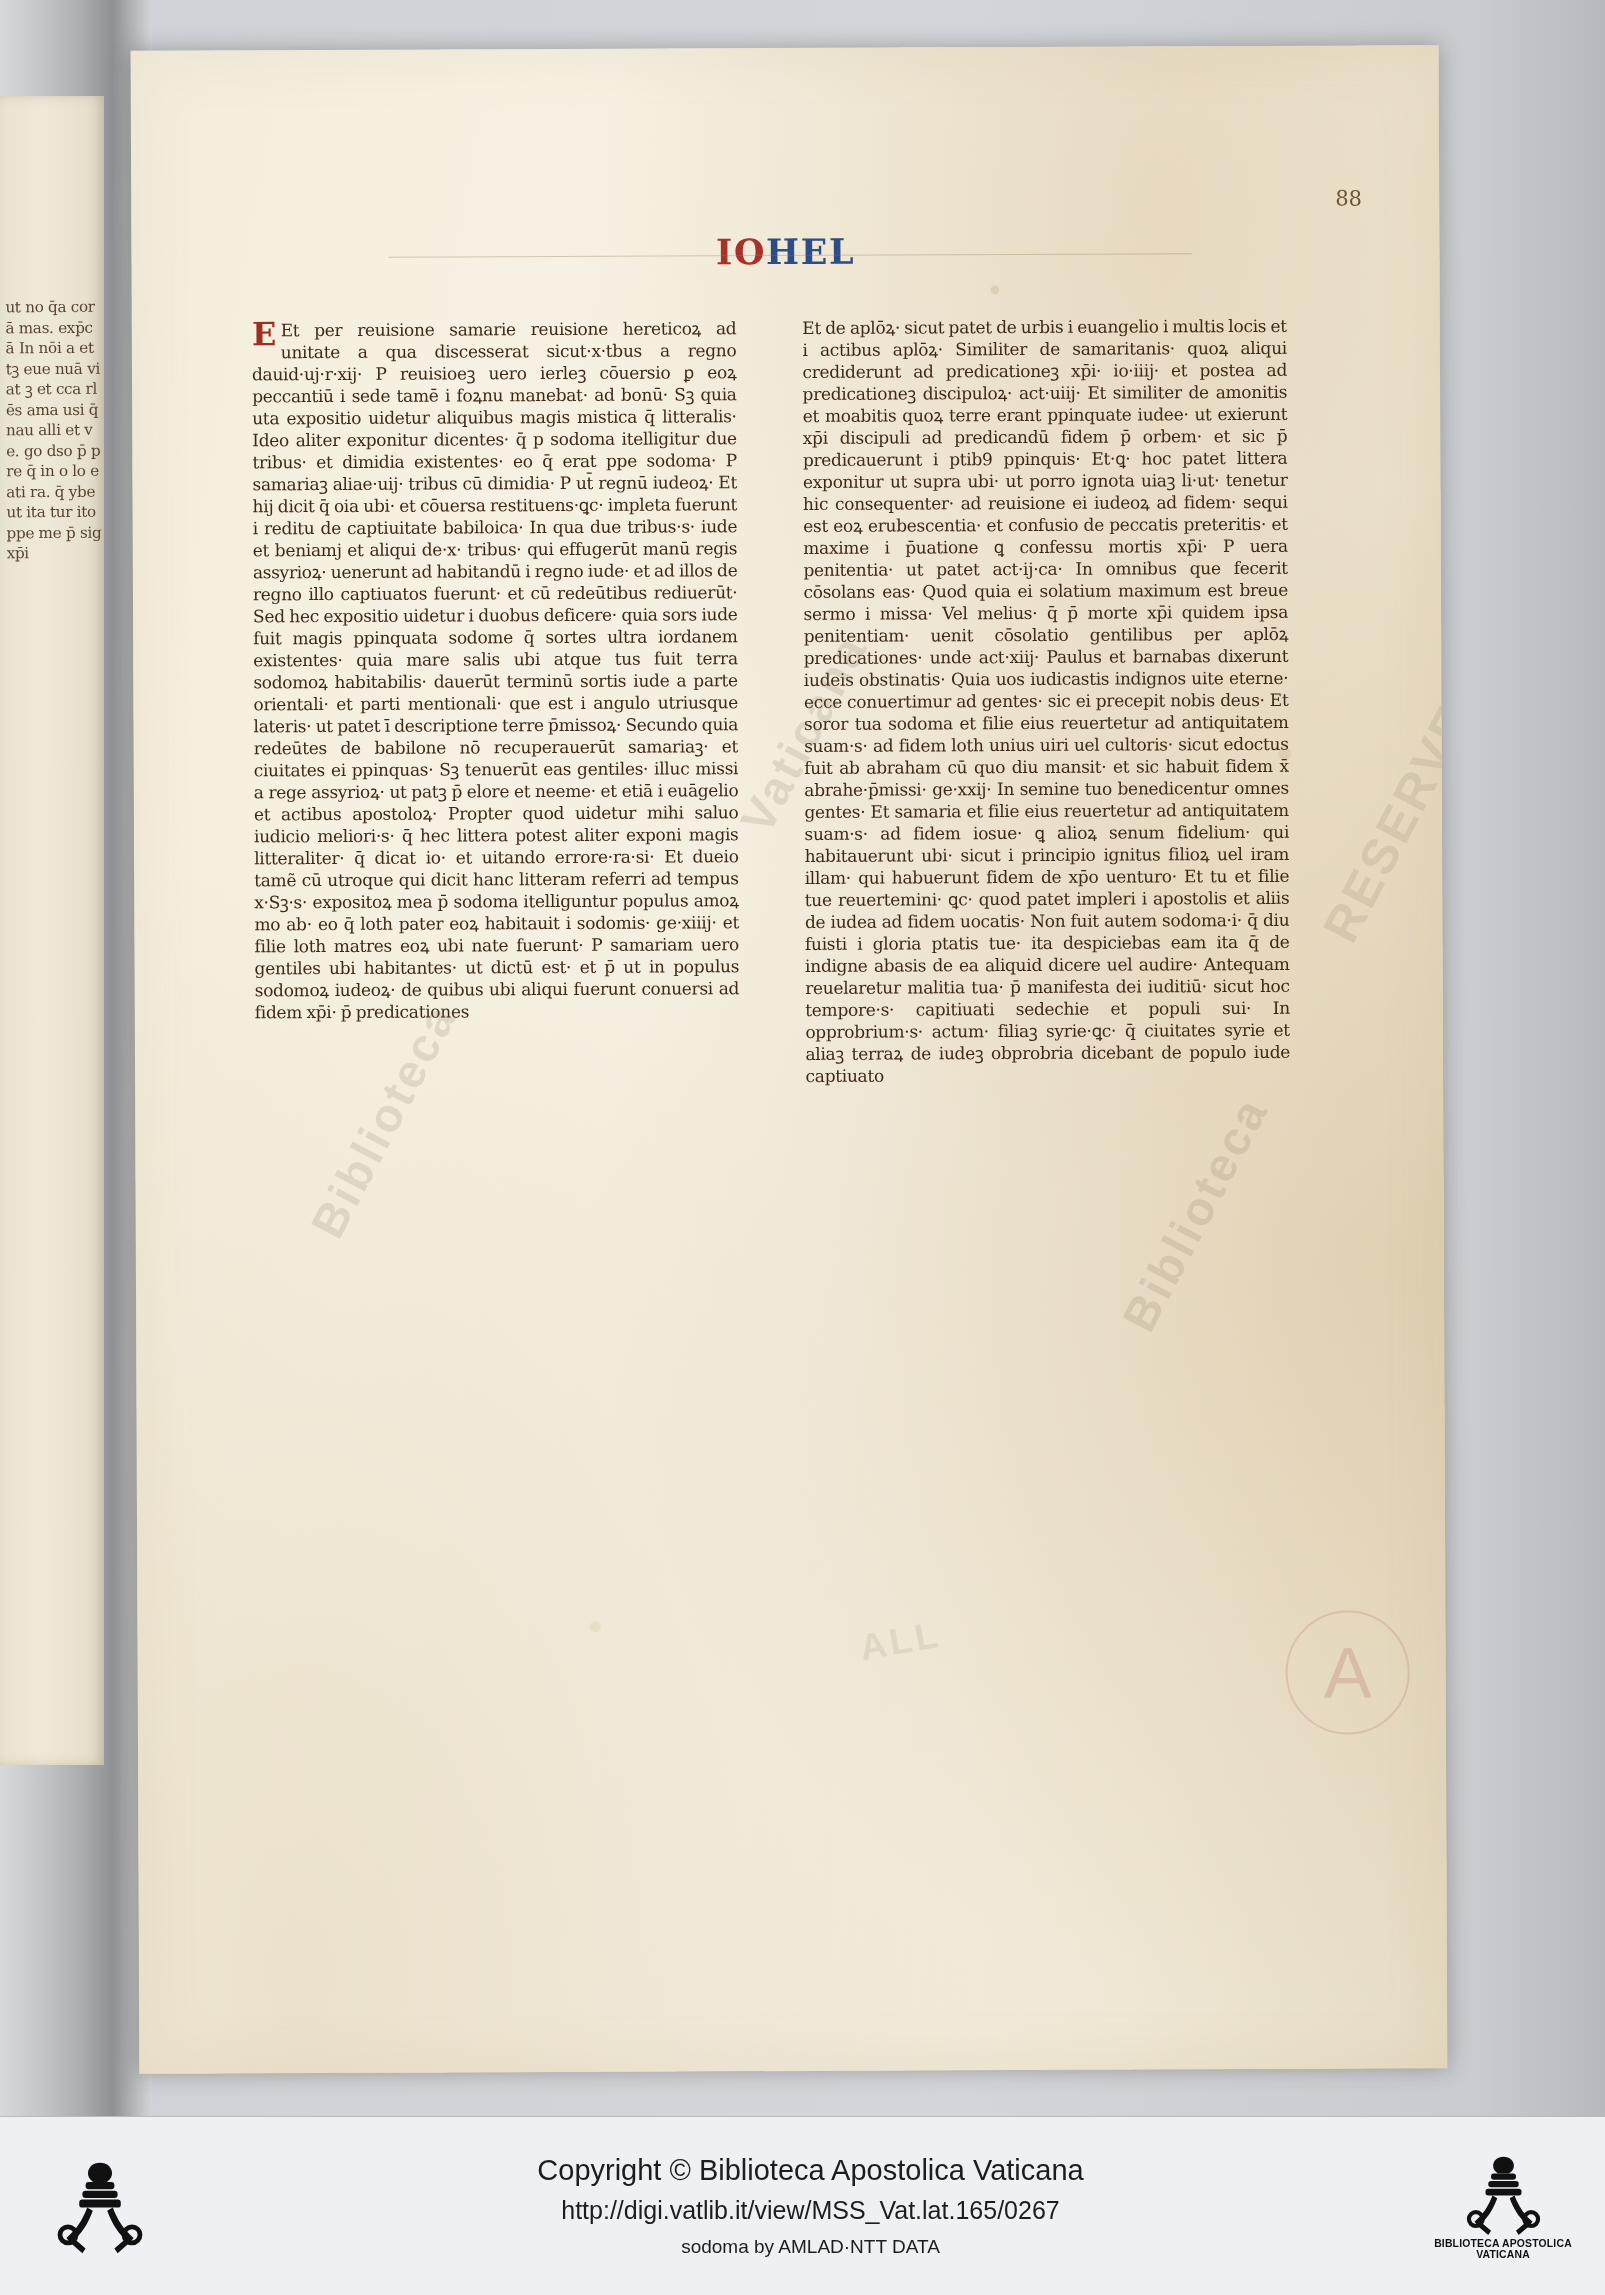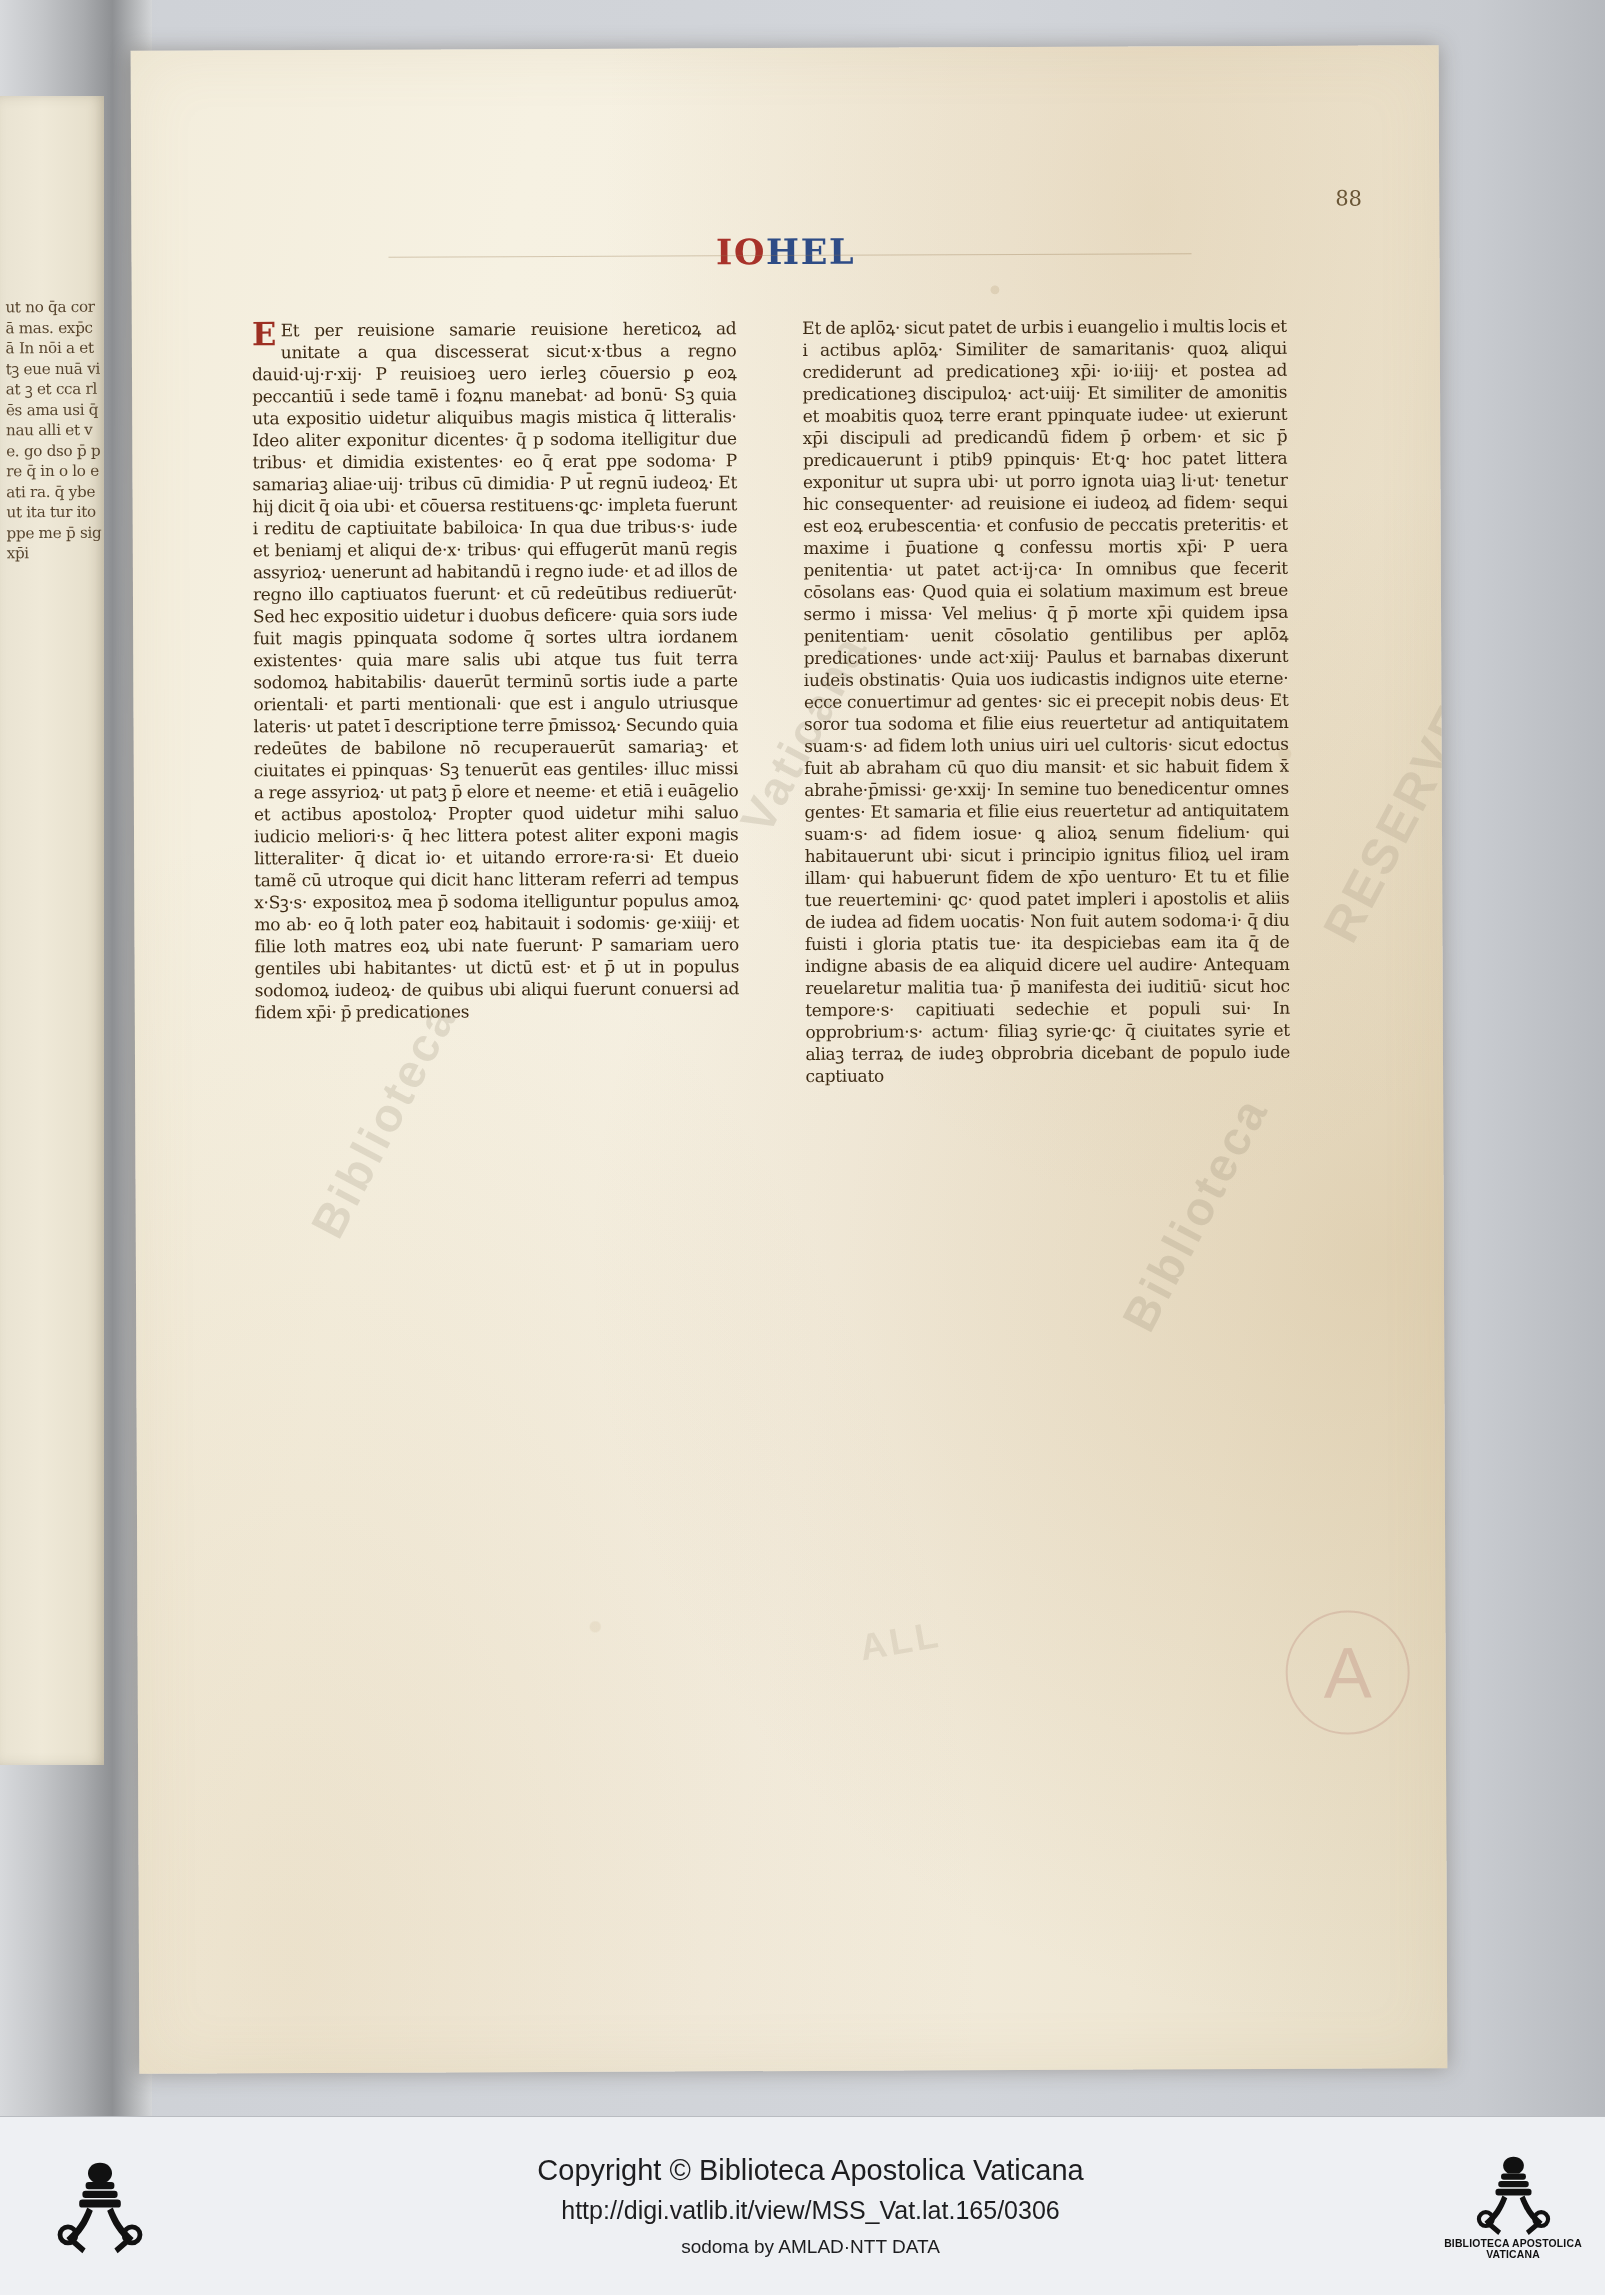--- a/index.html
+++ b/index.html
@@ -178,21 +178,21 @@
   #banner-text .l3 { font-size: 19px; }
 
   .crest {
     position: absolute;
     top: 50%;
     transform: translateY(-50%);
     width: 152px;
     text-align: center;
   }
   #crest-left { left: 24px; }
-  #crest-right { right: 16px; }
+  #crest-right { right: 26px; }
   .crest svg { display: block; margin: 0 auto; }
   .crest .crest-label {
     margin-top: 1.6px;
     font-family: "Liberation Sans", sans-serif;
     font-size: 10.4px;
     font-weight: bold;
     letter-spacing: 0.2px;
     color: #111;
   }
 </style>
@@ -246,21 +246,21 @@
           <path d="M44 62c-6 16-14 28-26 38l5 6c14-10 22-24 28-40zM76 62c6 16 14 28 26 38l-5 6c-14-10-22-24-28-40z"></path>
           <circle cx="20" cy="96" r="10" fill="none" stroke="#111" stroke-width="6"></circle>
           <circle cx="100" cy="96" r="10" fill="none" stroke="#111" stroke-width="6"></circle>
           <path d="M28 101l14 12-4 6-14-12zM92 101l-14 12 4 6 14-12z"></path>
         </g>
       </svg>
     </div>
 
     <div id="banner-text">
       <div class="l1">Copyright © Biblioteca Apostolica Vaticana</div>
-      <div class="l2">http://digi.vatlib.it/view/MSS_Vat.lat.165/0306</div>
+      <div class="l2">http://digi.vatlib.it/view/MSS_Vat.lat.165/0267</div>
       <div class="l3">sodoma by AMLAD·NTT DATA</div>
     </div>
 
     <div class="crest" id="crest-right">
       <svg width="83" height="83" viewBox="0 0 120 120">
         <g fill="#111">
           <path d="M60 6c-9 0-15 6-15 13 0 5 3 9 7 11h16c4-2 7-6 7-11C75 12 69 6 60 6z"></path>
           <rect x="42" y="30" width="36" height="9" rx="4"></rect>
           <rect x="38" y="41" width="44" height="9" rx="4"></rect>
           <rect x="34" y="52" width="52" height="10" rx="4"></rect>

